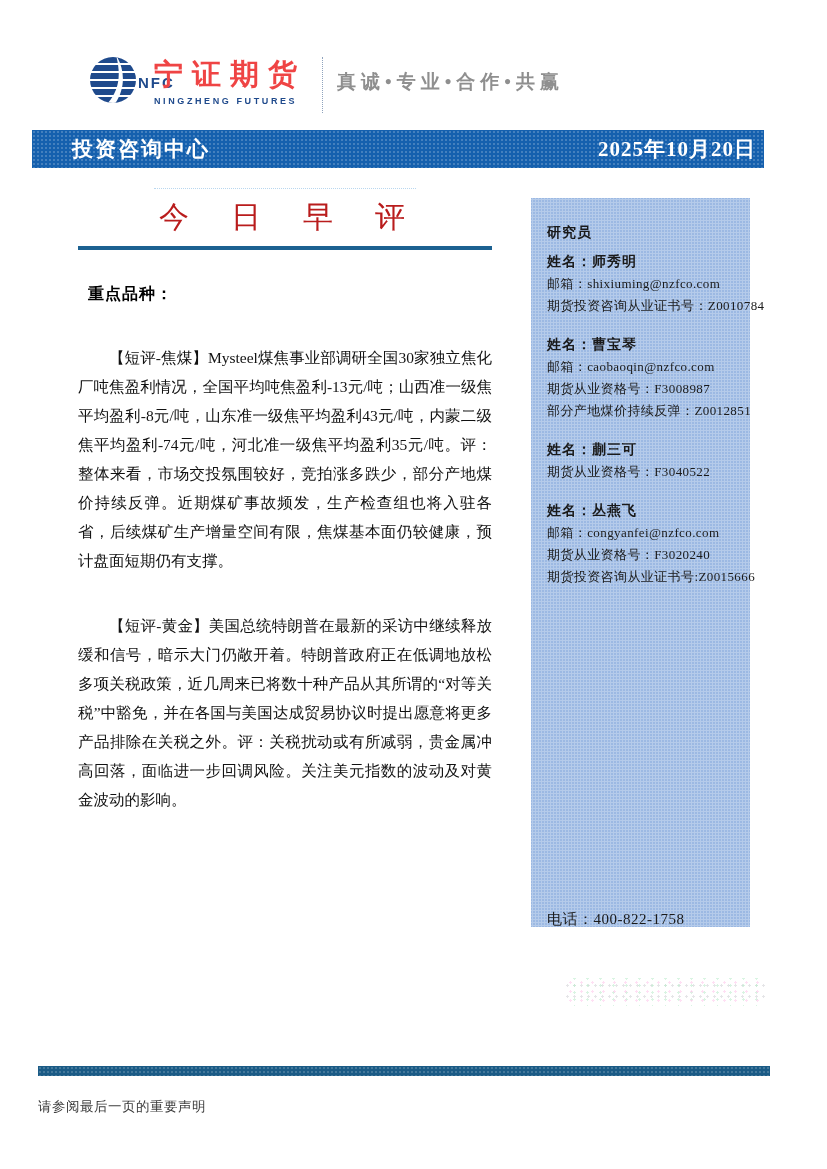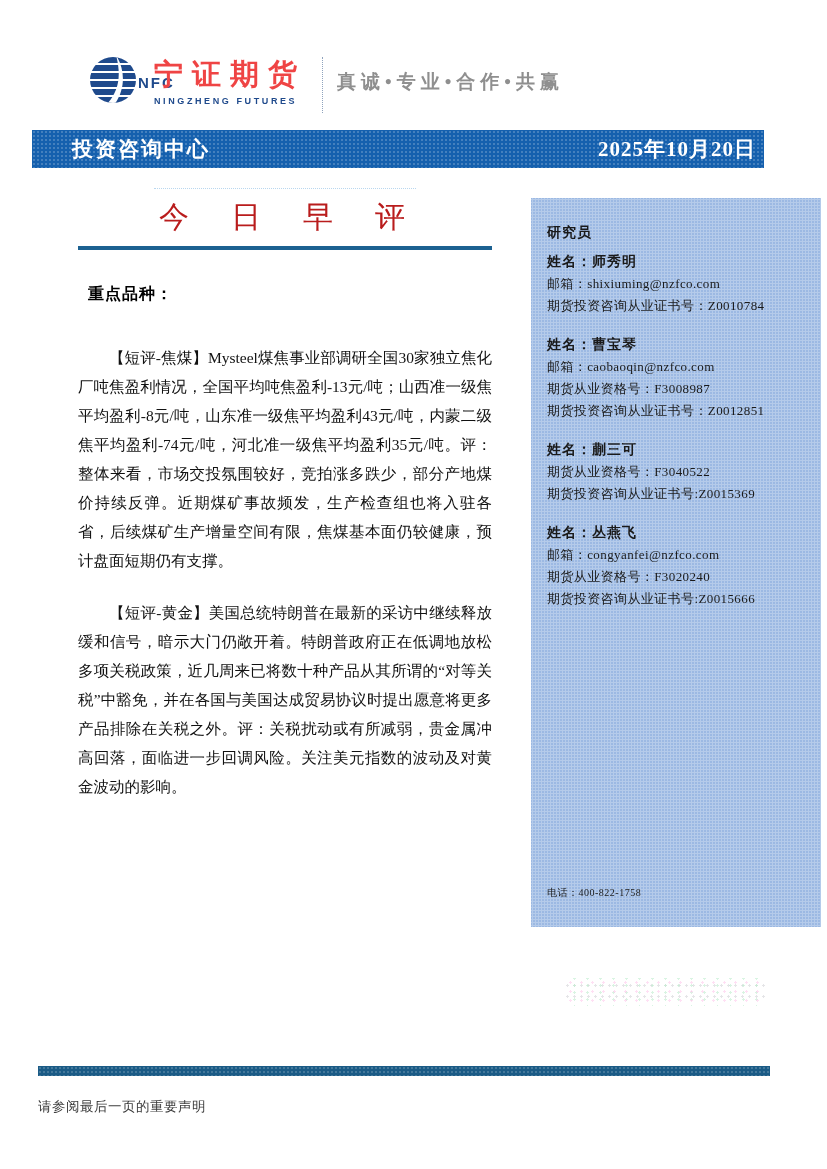--- a/index.html
+++ b/index.html
@@ -42,35 +42,35 @@
   .title-rule{height:4px;background:#1c6191;margin-top:10px;}
   .section-heading{
     font-family:"Liberation Sans",sans-serif;font-weight:bold;font-size:16px;color:#000;
     margin:34px 0 0 10px;letter-spacing:1px;
   }
   .para{
     font-size:15.5px;line-height:29px;color:#111;text-indent:2em;text-align:justify;
     margin:0;
   }
   .para-1{margin-top:38px;}
-  .para-2{margin-top:23px;}
+  .para-2{margin-top:36px;}
 
   
   .sidebar{
-    position:absolute;left:531px;top:198px;width:290px;height:729px;
+    position:absolute;left:531px;top:198px;width:219px;height:729px;
     background:#9cb9e3;
     background-image:radial-gradient(rgba(255,255,255,.25) 1px, transparent 1.2px);
     background-size:3px 3px;
     box-sizing:border-box;padding:26px 10px 0 16px;color:#1a1a1a;
   }
   .sb-heading{font-weight:bold;font-size:14px;letter-spacing:1px;}
   .res-block{margin-top:9px;margin-bottom:17px;}
   .res-name{font-weight:bold;font-size:14px;line-height:22px;letter-spacing:1px;}
   .res-line{font-size:13px;line-height:22px;letter-spacing:.4px;white-space:nowrap;}
-  .sb-phone{position:absolute;left:16px;top:688px;font-size:10px;letter-spacing:.5px;}
+  .sb-phone{position:absolute;left:16px;top:712px;font-size:15px;letter-spacing:.5px;}
 
   
   .watermark{
     position:absolute;left:565px;top:978px;width:200px;height:28px;opacity:.55;
     background-image:
       radial-gradient(circle, rgba(255,150,220,.55) 1px, transparent 1.4px),
       radial-gradient(circle, rgba(130,220,160,.55) 1px, transparent 1.4px),
       radial-gradient(circle, rgba(150,150,160,.45) 1px, transparent 1.4px);
     background-size:11px 9px,13px 7px,7px 11px;
     background-position:0 0,3px 4px,6px 2px;
@@ -136,27 +136,26 @@
     <div class="res-block">
       <div class="res-name">姓名：师秀明</div>
       <div class="res-line">邮箱：shixiuming@nzfco.com</div>
       <div class="res-line">期货投资咨询从业证书号：Z0010784</div>
     </div>
 
     <div class="res-block">
       <div class="res-name">姓名：曹宝琴</div>
       <div class="res-line">邮箱：caobaoqin@nzfco.com</div>
       <div class="res-line">期货从业资格号：F3008987</div>
-      <div class="res-line">期货投资咨询从业证书号：Z0012851</div>
+      <div class="res-line">部分产地煤价持续反弹：Z0012851</div>
     </div>
 
     <div class="res-block">
       <div class="res-name">姓名：蒯三可</div>
       <div class="res-line">期货从业资格号：F3040522</div>
-      <div class="res-line">期货投资咨询从业证书号:Z0015369</div>
     </div>
 
     <div class="res-block">
       <div class="res-name">姓名：丛燕飞</div>
       <div class="res-line">邮箱：congyanfei@nzfco.com</div>
       <div class="res-line">期货从业资格号：F3020240</div>
       <div class="res-line">期货投资咨询从业证书号:Z0015666</div>
     </div>
 
     <div class="sb-phone">电话：400-822-1758</div>

